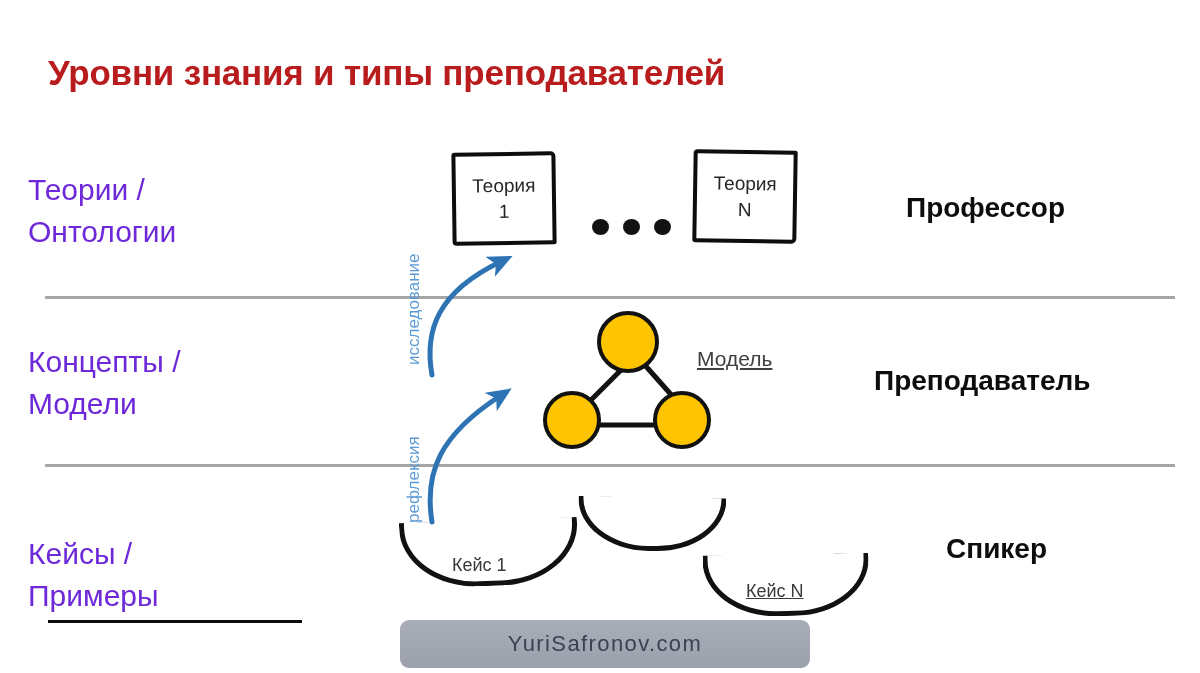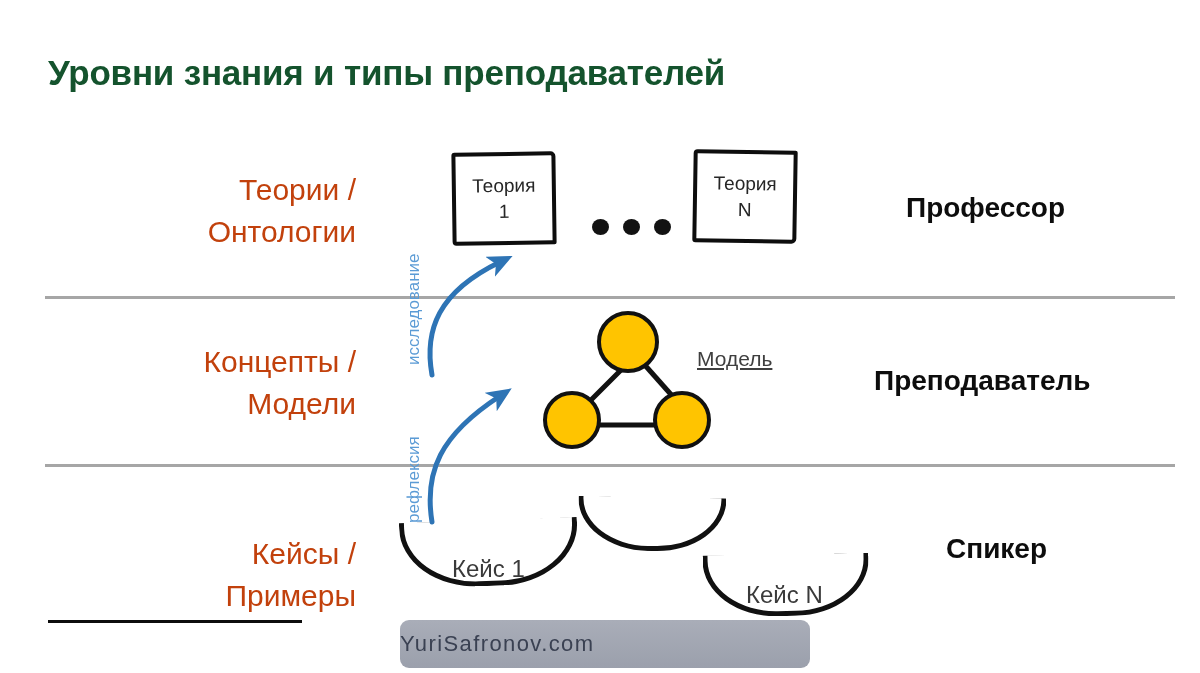--- a/index.html
+++ b/index.html
@@ -18,21 +18,21 @@
     overflow: hidden;
   }
 
   
   #slide-title {
     position: absolute;
     left: 48px;
     top: 53px;
     font-size: 35px;
     font-weight: bold;
-    color: #14532d;
+    color: #b91c1c;
     letter-spacing: -0.2px;
     white-space: nowrap;
   }
 
   
   .band-divider {
     position: absolute;
     left: 45px;
     width: 1130px;
     height: 3px;
@@ -46,26 +46,26 @@
     left: 48px;
     top: 620px;
     width: 254px;
     height: 3px;
     background: #0d0d0d;
   }
 
   
   .level-label {
     position: absolute;
-    left: 36px;
+    left: 28px;
     width: 320px;
-    text-align: right;
+    text-align: left;
     font-size: 30px;
     line-height: 42px;
-    color: #c2410c;
+    color: #6d28d9;
     font-weight: 400;
   }
   #level-label-theories { top: 169px; }
   #level-label-concepts { top: 341px; }
   #level-label-cases    { top: 505px; margin-top: 28px; }
 
   
   .role-label {
     position: absolute;
     font-size: 28px;
@@ -168,26 +168,26 @@
     transform: rotate(1deg);
   }
   #case-bowl-n {
     left: 703px; top: 554px;
     width: 166px; height: 62px;
     border-radius: 0 0 74px 74px / 0 0 56px 56px;
     transform: rotate(-1deg);
   }
   .case-label {
     position: absolute;
-    font-size: 24px;
+    font-size: 18px;
     color: #3a3a3a;
     white-space: nowrap;
   }
   #case-label-1 { left: 452px; top: 555px; }
-  #case-label-n { left: 746px; top: 581px; }
+  #case-label-n { left: 746px; top: 581px; text-decoration: underline; }
 
   
   .arrow-caption {
     position: absolute;
     font-size: 17px;
     color: #5b9bd5;
     white-space: nowrap;
     transform: rotate(-90deg);
     transform-origin: left top;
   }
@@ -206,21 +206,21 @@
   #footer-watermark {
     position: absolute;
     left: 400px;
     top: 620px;
     width: 410px;
     height: 48px;
     background: linear-gradient(180deg, #a9adb8 0%, #9ba0ac 100%);
     border-radius: 9px;
     display: flex;
     align-items: center;
-    justify-content: flex-start;
+    justify-content: center;
   }
   #footer-watermark-text {
     font-size: 22px;
     letter-spacing: 1.4px;
     color: #3a4152;
   }
 </style>
 </head>
 <body>
 

